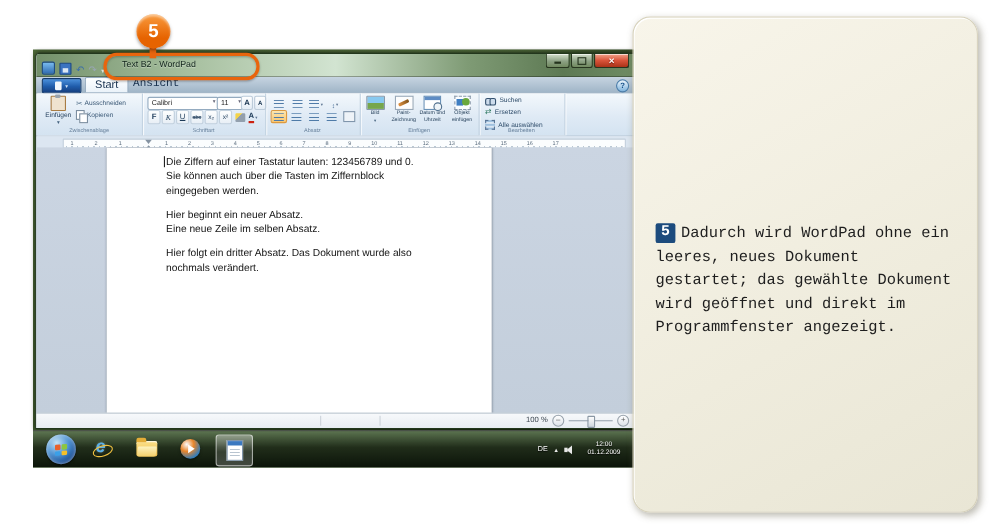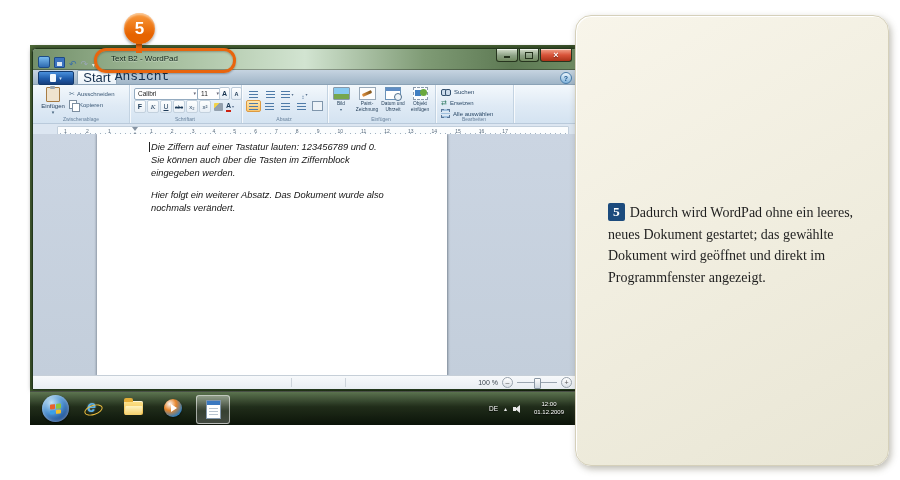--- a/index.html
+++ b/index.html
@@ -34,21 +34,21 @@
   .wb-min::before{content:"";width:6px;height:2px;background:#24331d;margin-top:4px;}
   .wb-max::before{content:"";width:6px;height:5px;border:1px solid #24331d;}
   .wb-close::before{content:"×";color:#fff;font-size:9px;font-weight:bold;line-height:9px;text-shadow:0 1px 1px #6e1405;}
 
   
   .tabrow{height:14px;position:relative;background:linear-gradient(#c6d4e1,#a0b5c7);border-bottom:1px solid #8ba2b6;}
   .appmenu{position:absolute;left:5px;top:1px;width:34px;height:12px;border:1px solid #123a6e;border-radius:2px;
     background:linear-gradient(#4a90dc,#1f5cab 55%,#173f7e);display:flex;align-items:center;justify-content:center;gap:3px;}
   .appmenu .pg{width:6px;height:8px;background:#f2f7fc;border-radius:1px;}
   .appmenu::after{content:"▾";color:#cfe2f6;font-size:5px;}
-  .tab{position:absolute;top:0;height:13px;display:flex;align-items:center;justify-content:center;font-size:13px;color:#16304e;}
+  .tab{position:absolute;top:0;height:13px;display:flex;align-items:center;justify-content:center;font-size:10px;color:#16304e;}
   .tab-start{left:44px;width:38px;background:linear-gradient(#feffff,#eaf2f9);border:1px solid #92a8bb;border-bottom:none;border-radius:2px 2px 0 0;}
   .tab-view{left:86px;width:46px;font-family:Liberation Mono, monospace;}
   .helpbtn{position:absolute;right:5px;top:2px;width:10px;height:10px;border-radius:50%;border:1px solid #497ca9;
     background:linear-gradient(#ecf5fc,#bcd8ee 45%,#7fb3dc);color:#155089;font-size:7px;font-weight:bold;
     display:flex;align-items:center;justify-content:center;}
 
   
   .ribbon{height:38px;position:relative;background:linear-gradient(#f3f8fc,#dfeaf5 55%,#d4e3f1);border-bottom:1px solid #b9cadb;}
   .grp{position:absolute;top:0;bottom:0;border-right:1px solid #c3d3e2;box-shadow:1px 0 0 rgba(255,255,255,.75);}
   .glabel{position:absolute;bottom:1px;left:0;right:0;text-align:center;font-size:5px;color:#67809b;}
@@ -130,21 +130,21 @@
     border-top:4px solid #8593a2;}
   .rmark::after{content:"";position:absolute;left:-3px;top:1px;width:0;height:0;border-left:3px solid transparent;border-right:3px solid transparent;border-bottom:4px solid #8593a2;}
   .rnums{position:absolute;left:92px;width:358px;top:1px;display:flex;justify-content:space-between;font-size:5px;color:#5a6c7e;}
 
   
   .docarea{position:absolute;left:0;right:0;top:85px;bottom:13px;background:linear-gradient(#cbd5e2,#c3cedb);overflow:hidden;}
   .pagepaper{position:absolute;left:64px;top:0;width:350px;bottom:0;background:#fff;
     box-shadow:1px 0 2px rgba(70,80,95,.55),-1px 0 2px rgba(70,80,95,.4);}
   .caret{position:absolute;left:52px;top:8px;width:1px;height:10px;background:#222;}
   .dtext{position:absolute;left:54px;top:7px;right:16px;font-size:9.3px;line-height:13px;color:#151515;}
-  .para{white-space:pre-line;margin:0 0 9px 0;font-style:italic;}
+  .para{white-space:pre-line;margin:0 0 9px 0;}
 
   
   .statusbar{position:absolute;left:0;right:0;bottom:0;height:13px;background:linear-gradient(#f7f9fb,#e8edf2);border-top:1px solid #c6cfd8;}
   .ssep{position:absolute;top:2px;bottom:2px;width:1px;background:#ccd3da;}
   .sp1{left:258px;} .sp2{left:312px;}
   .zoomctl{position:absolute;right:5px;top:0;bottom:0;display:flex;align-items:center;gap:4px;}
   .zlabel{font-size:7px;color:#3c4650;}
   .zbtn{width:9px;height:9px;border-radius:50%;border:1px solid #98a2ac;background:linear-gradient(#fff,#dde3e9);
     font-size:7px;line-height:7px;color:#555;display:flex;align-items:center;justify-content:center;}
   .ztrack{width:40px;height:1px;background:#9aa5b0;position:relative;}
@@ -190,22 +190,22 @@
     background:linear-gradient(#f99b3e,#e66300 70%);box-shadow:0 2px 3px rgba(0,0,0,.35),inset 0 2px 2px rgba(255,255,255,.45);
     color:#fff;font-weight:bold;font-size:17px;display:flex;align-items:center;justify-content:center;}
   .c-stem{position:absolute;left:136px;top:42px;width:6px;height:11px;background:#e8650d;z-index:29;}
   .c-ellipse{position:absolute;left:94px;top:48px;width:136px;height:19px;border:3px solid #e8650d;border-radius:12px;z-index:28;
     box-shadow:0 1px 2px rgba(0,0,0,.3),inset 0 1px 2px rgba(0,0,0,.25);}
 
   
   #card{position:absolute;left:575px;top:15px;width:312px;height:449px;border-radius:16px;
     background:linear-gradient(150deg,#f8f5ea,#efecdd 60%,#e9e6d5);border:1px solid #d5d0ba;
     box-shadow:2px 3px 7px rgba(100,95,75,.42),inset 1px 1px 0 #fff;}
-  .note{position:absolute;left:32px;right:16px;top:186px;font-size:14px;line-height:21.5px;color:#1e1e1e;
-    font-family:Liberation Serif, serif;}
+  .note{position:absolute;left:20px;right:16px;top:186px;font-size:14px;line-height:21.5px;color:#1e1e1e;
+    font-family:Liberation Mono, monospace;}
   .badge{display:inline-block;background:#1c4b7d;color:#fff;font-weight:bold;font-size:13.5px;line-height:18px;
     padding:0 5px;border-radius:2px;margin-right:5px;vertical-align:1px;}
 </style>
 </head>
 <body>
 
 <div id="shot">
   <div id="win">
 
     <div class="titlebar">
@@ -375,21 +375,23 @@
     </div>
 
     <div class="docarea">
       <div class="pagepaper">
         <span class="caret"></span>
         <div class="dtext">
 
         <div class="para">Die Ziffern auf einer Tastatur lauten: 123456789 und 0.
 Sie können auch über die Tasten im Ziffernblock
 eingegeben werden.</div>
-            <div class="para">Hier folgt ein weiterer Absatz. Das Dokument wurde also
+            <div class="para">Hier beginnt ein neuer Absatz.
+Eine neue Zeile im selben Absatz.</div>
+            <div class="para">Hier folgt ein dritter Absatz. Das Dokument wurde also
 nochmals verändert.</div>
           </div>
       </div>
     </div>
 
     <div class="statusbar">
       <span class="ssep sp1"></span>
       <span class="ssep sp2"></span>
       <div class="zoomctl">
         <span class="zlabel">100 %</span>

